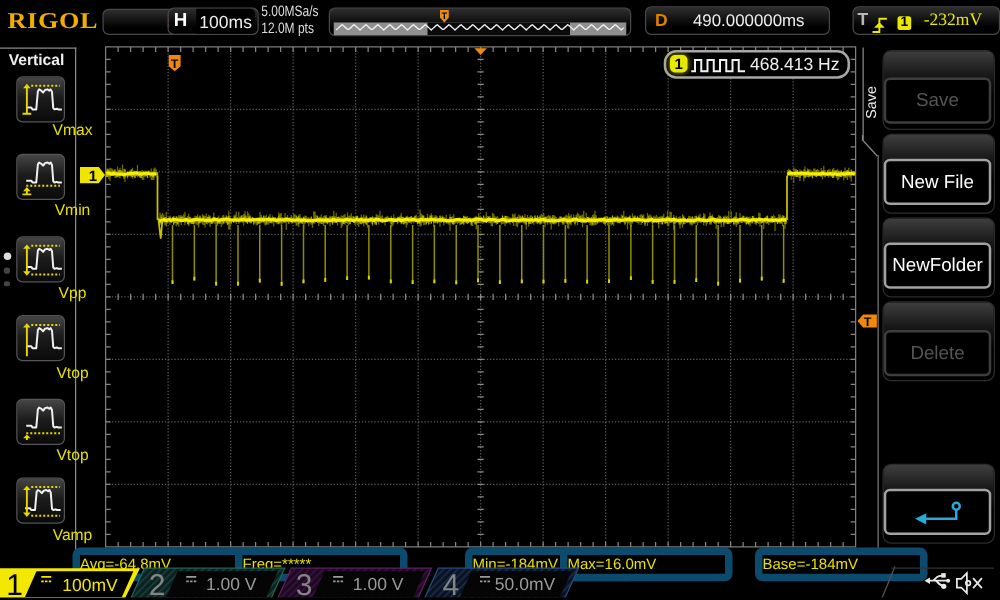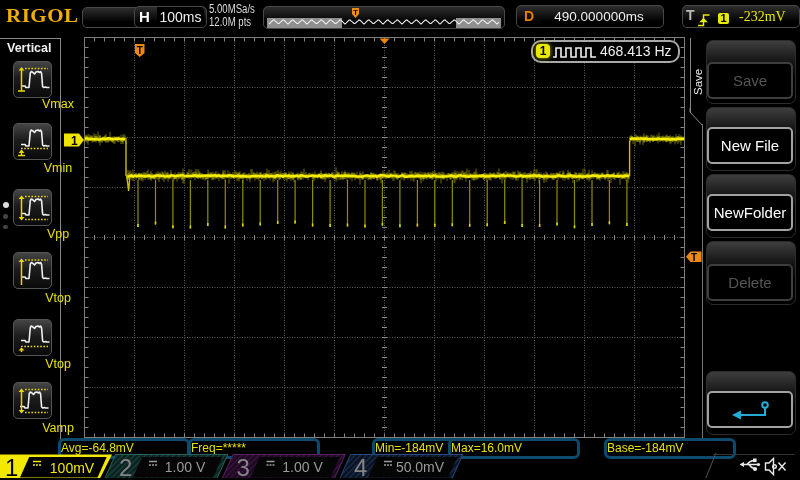--- a/index.html
+++ b/index.html
@@ -29,21 +29,21 @@
   
   #rline{left:702px;top:124px;width:1px;height:331px;background:#777;}
   .mc{position:absolute;left:706px;width:88px;height:62px;background:linear-gradient(#3e3e3e,#191919 30%,#000 60%);border:1px solid #2c2c2c;border-radius:7px;}
   .mb{position:absolute;left:707px;width:82px;height:33px;background:#000;border-radius:5px;font-size:15px;text-align:center;line-height:33px;}
   .mb.en{border:2px solid #a2a2a2;color:#fff;}
   .mb.dis{border:2px solid #3e3e3e;color:#555;}
   
   #stab{left:690px;top:38px;width:13px;height:74px;border-left:1px solid #888;}
   #stab span{position:absolute;left:1px;top:57px;transform:rotate(-90deg);transform-origin:top left;color:#eee;font-size:11.5px;}
   
-  .meas{position:absolute;top:438px;width:126px;height:15px;background:#000;border:3px solid #0c4a6e;border-radius:6px;color:#e8e000;font-size:12px;line-height:15px;padding-left:0;}
+  .meas{position:absolute;top:438px;width:126px;height:15px;background:#000;border:6px solid #0c4a6e;border-radius:6px;color:#e8e000;font-size:12px;line-height:15px;padding-left:0;}
   .chlab{position:absolute;top:455px;height:25px;}
 </style></head>
 <body>
 
 <div class="abs" id="logo">RIGOL</div>
 <div class="abs tbox" id="stopbtn">STOP</div>
 <div class="abs tbox" id="hbox">
     <span class="h">H</span>
     <span class="v">100ms</span>
   </div>

